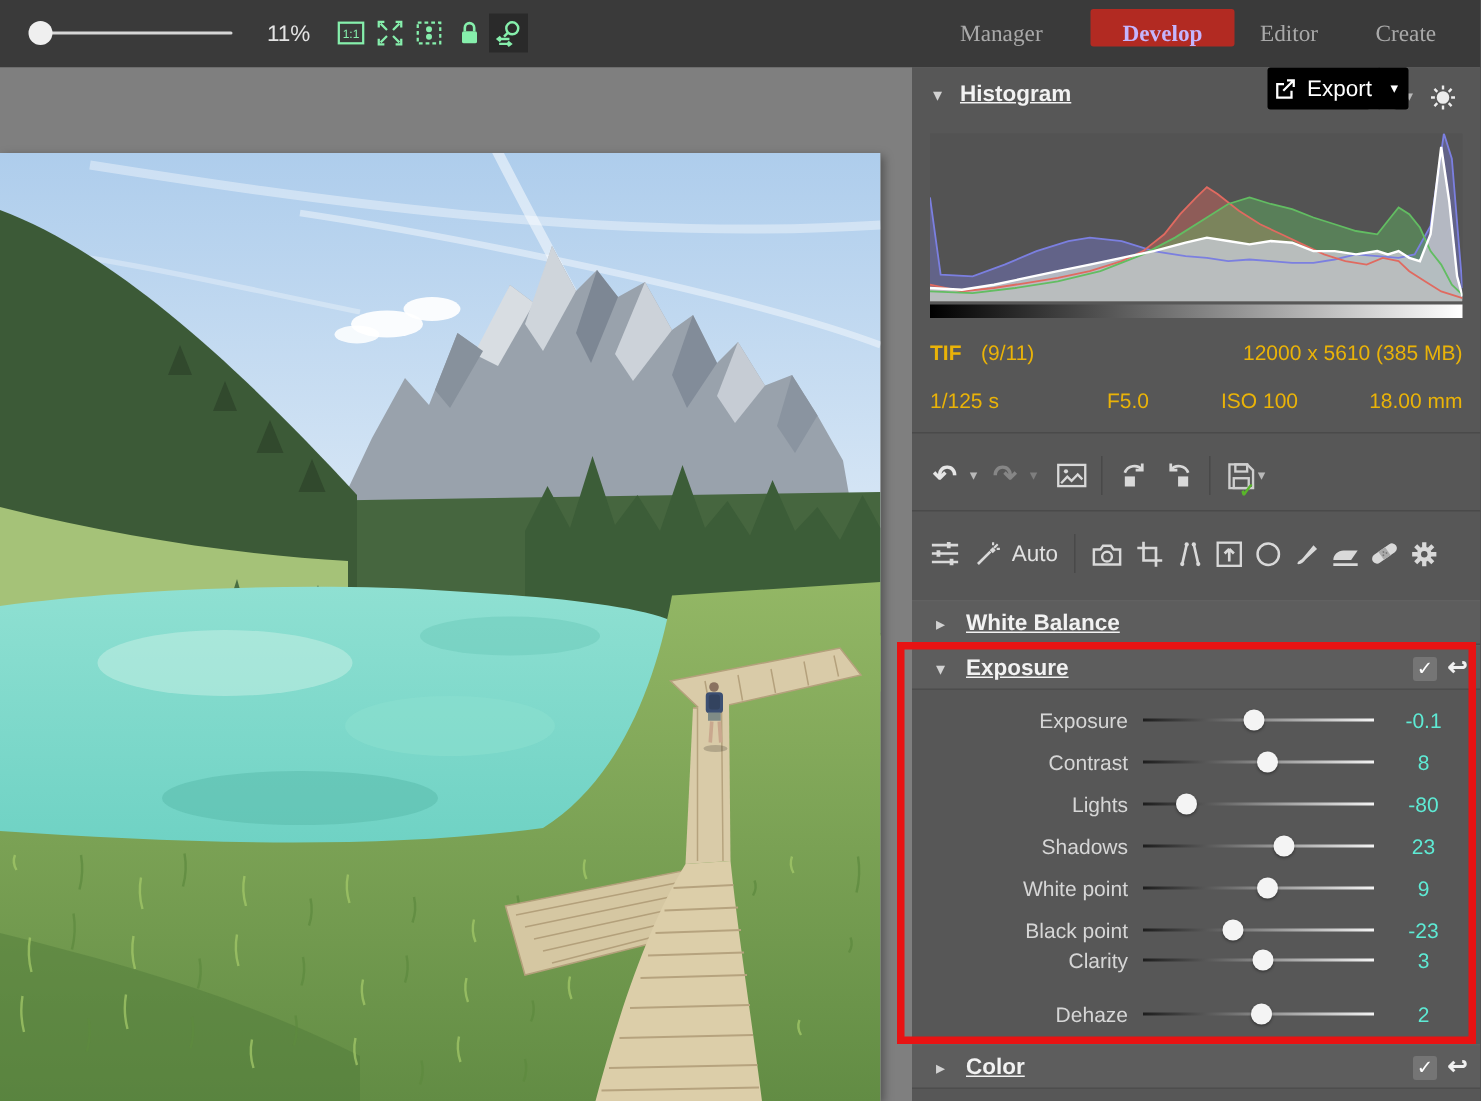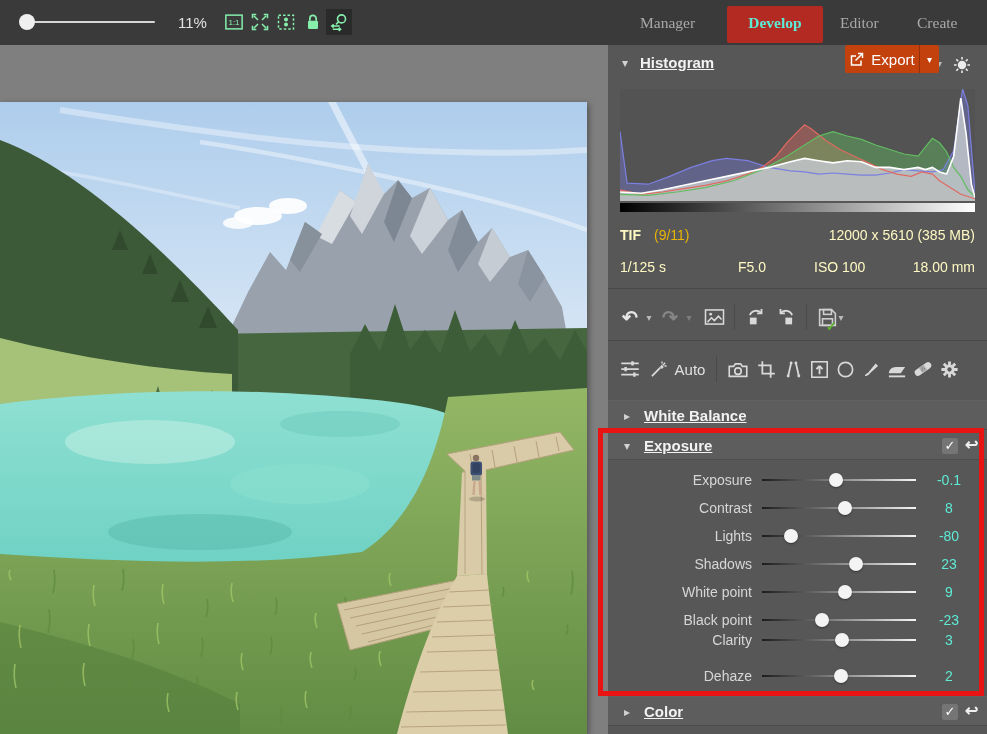--- a/index.html
+++ b/index.html
@@ -7,40 +7,40 @@
   #app{position:relative;width:987px;height:734px;overflow:hidden;background:#7f7f7f;user-select:none;}
   
   #topbar{position:absolute;left:0;top:0;width:987px;height:45px;background:#3a3a3a;}
   #zoom-track{position:absolute;left:25px;top:21px;width:130px;height:2px;background:#d6d6d6;border-radius:1px;}
   #zoom-handle{position:absolute;left:-6px;top:-7px;width:16px;height:16px;border-radius:50%;background:#efefef;}
   #zoom-label{position:absolute;left:178px;top:0;height:53px;line-height:45px;font-size:15px;color:#e3e3e3;}
   .ibtn{position:absolute;top:9px;width:26px;height:26px;display:flex;align-items:center;justify-content:center;color:#86efac;}
   .ibtn svg{display:block;}
   .ibtn.pressed{background:#2a2a2a;}
   .tab{position:absolute;top:0;height:45px;line-height:45px;font-size:15.5px;color:#a9a9a9;cursor:pointer;font-family:Liberation Serif, serif;}
-  #tab-develop{top:6px;height:37px;line-height:33px;background:#b22a22;color:#5eead4;font-weight:bold;text-align:center;width:96px;border-radius:2px;}
+  #tab-develop{top:6px;height:25px;line-height:33px;background:#b22a22;color:#c4b5fd;font-weight:bold;text-align:center;width:96px;border-radius:2px;}
   
   #canvas{position:absolute;left:0;top:45px;width:608px;height:689px;background:#7f7f7f;}
   #photo{position:absolute;left:0;top:57px;width:587px;height:632px;box-shadow:2px 2px 6px rgba(0,0,0,.35);}
   
   #panel{position:absolute;left:608px;top:45px;width:379px;height:689px;background:#575757;color:#e2e2e2;}
   .ph-tri{position:absolute;font-size:12px;color:#d2d2d2;}
   .sec-title{position:absolute;font-size:15px;font-weight:bold;color:#f2f2f2;text-decoration:underline;}
   #histo-plot{position:absolute;left:12px;top:44px;width:355px;height:123px;}
   #histo-plot svg{display:block;background:#535353;}
   #histo-grad{width:355px;height:9px;background:linear-gradient(to right,#000,#fff);margin-top:2px;}
-  .info{position:absolute;font-size:14px;color:#fef9c3;white-space:nowrap;}
+  .info{position:absolute;font-size:14px;color:#eab308;white-space:nowrap;}
   .hline{position:absolute;left:0;width:379px;height:1px;background:#4a4a4a;}
   .t1{position:absolute;top:252px;height:40px;display:flex;align-items:center;justify-content:center;color:#e0e0e0;}
   .t2{position:absolute;top:303px;height:42px;display:flex;align-items:center;justify-content:center;color:#e0e0e0;}
   .vsep{position:absolute;width:1px;height:26px;background:#494949;}
   .caret{font-size:10px;color:#b9b9b9;}
   .glyph{font-size:19px;font-weight:bold;color:#e6e6e6;line-height:1;}
   .glyph.dis{color:#868686;}
-  #export-btn{position:absolute;left:237px;top:0;width:94px;height:28px;background:#c2410c;border-radius:2px;display:flex;align-items:flex-end;color:#fff;font-size:15px;}
+  #export-btn{position:absolute;left:237px;top:0;width:94px;height:28px;background:#000000;border-radius:2px;display:flex;align-items:flex-end;color:#fff;font-size:15px;}
   #export-btn .main{flex:1;display:flex;align-items:center;justify-content:center;gap:6px;height:100%;}
   #export-btn .drop{width:20px;height:100%;display:flex;align-items:center;justify-content:center;border-left:1px solid rgba(0,0,0,.25);}
   .sechead{position:absolute;left:0;width:379px;height:30px;background:#5d5d5d;border-bottom:1px solid #4d4d4d;border-top:1px solid #616161;cursor:pointer;}
   .sechead .sec-title{left:36px;top:6px;}
   .sechead .ph-tri{left:16px;top:8px;}
   .chk{position:absolute;left:334px;top:7px;width:16px;height:16px;background:#757575;border-radius:2px;color:#fff;font-size:13px;line-height:16px;text-align:center;}
   .rst{position:absolute;left:357px;top:4px;font-size:16px;font-weight:bold;color:#f0f0f0;}
   #sliders{position:absolute;left:0;top:421px;width:379px;}
   .srow{position:absolute;left:0;width:379px;height:28px;}
   .slabel{position:absolute;left:0;top:6px;width:144px;text-align:right;font-size:14px;color:#d6d6d6;}

